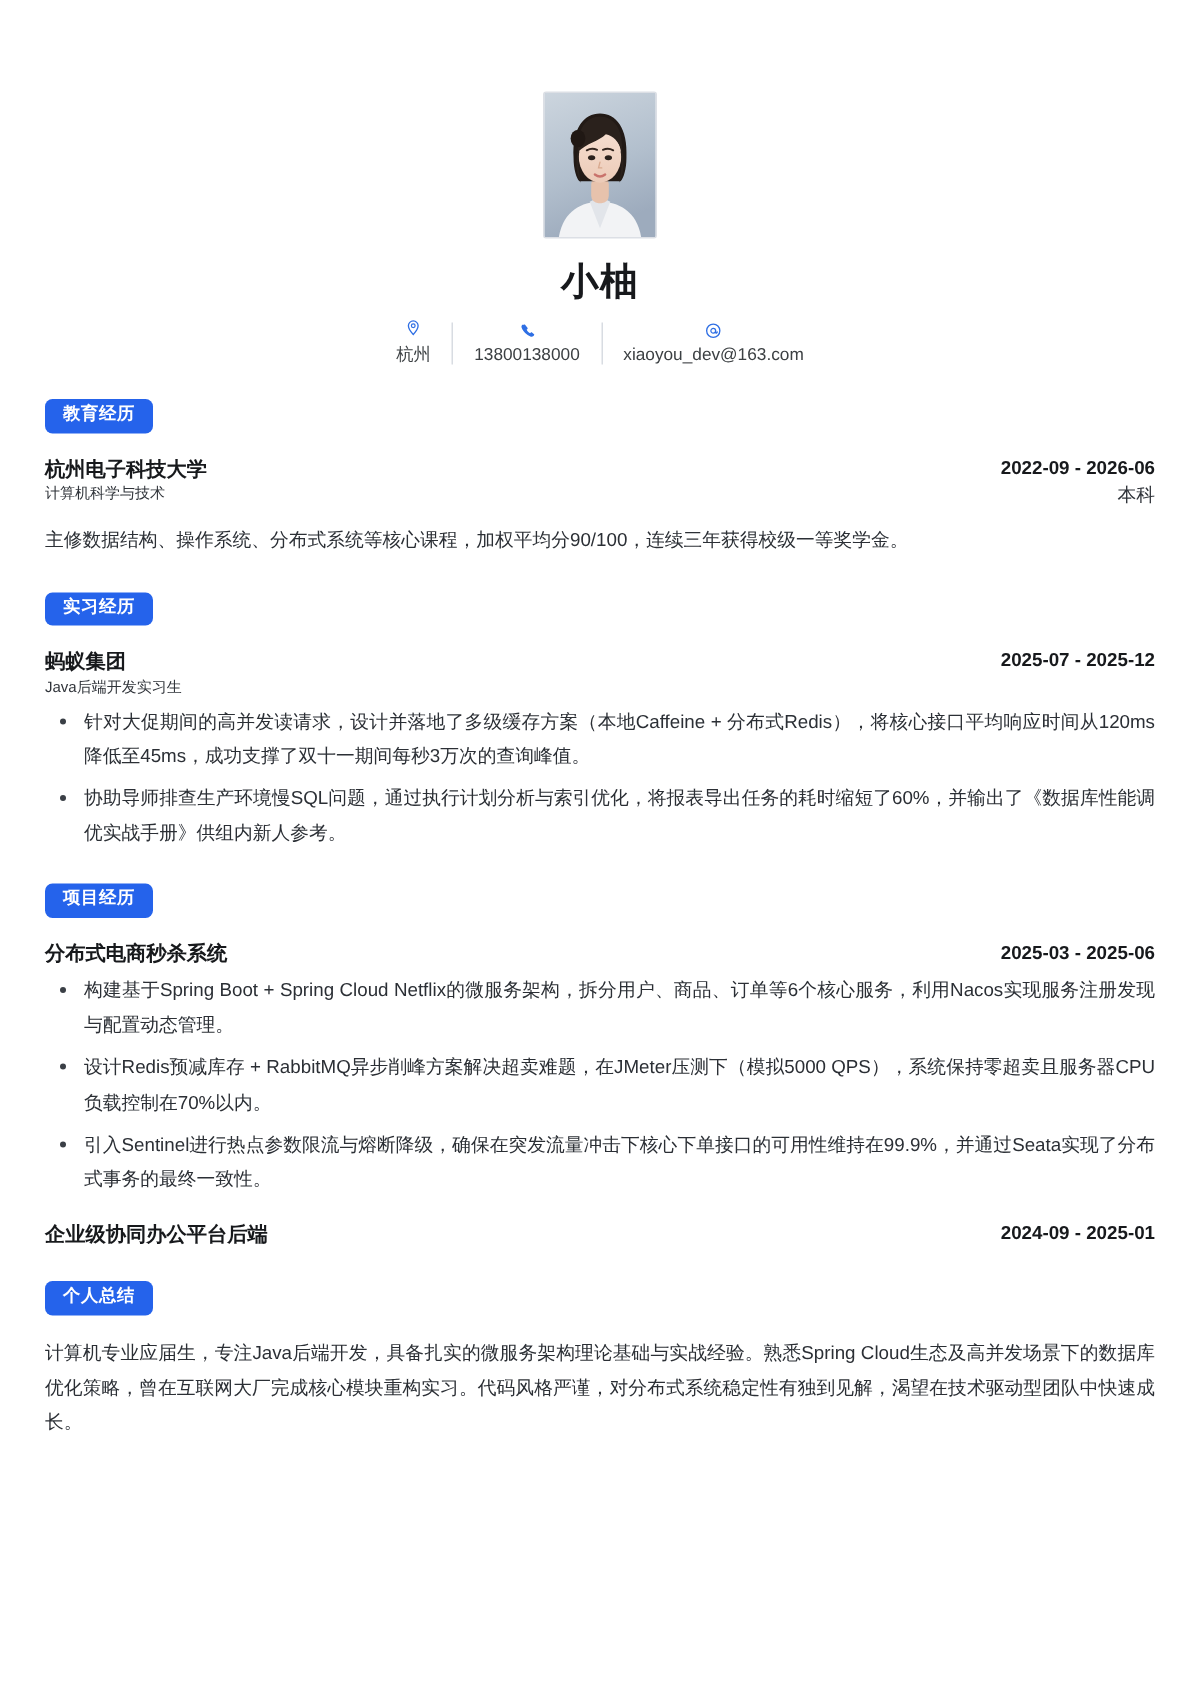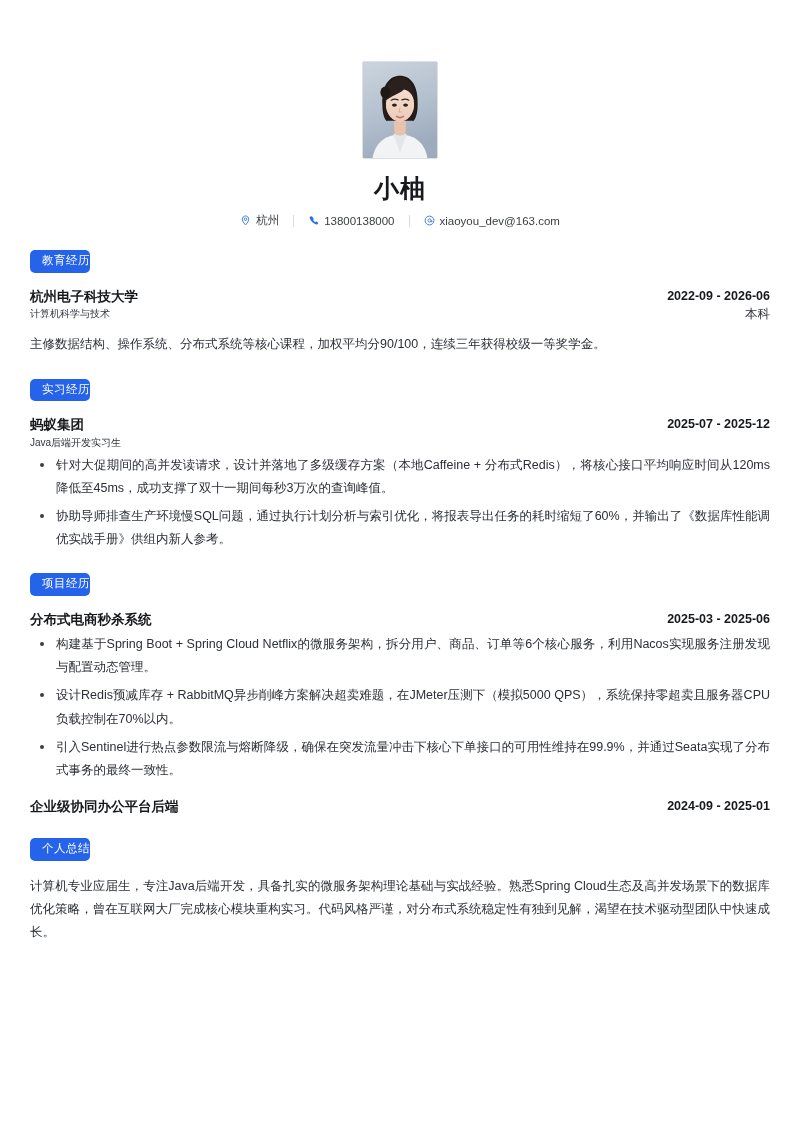--- a/index.html
+++ b/index.html
@@ -52,35 +52,36 @@
     align-items: center;
     gap: 0;
     font-size: 11.5px;
     color: #3c4043;
   }
   .contact {
     display: inline-flex;
     align-items: center;
     gap: 5px;
     padding: 0 14px;
+    flex-direction: column;
   }
   .contact + .contact { border-left: 1px solid #d8dce2; }
   .contact .ic { display:inline-flex; align-items:center; color:#2f6fe4; }
   .contact .ic svg { display:block; }
 
   
   .section { margin-top: 22px; }
   .badge {
     display: inline-block;
     background: #2563eb;
     color: #ffffff;
     font-size: 11.5px;
-    font-weight: 400;
+    font-weight: 700;
     letter-spacing: .5px;
-    padding: 5px 0 6px 12px;
+    padding: 5px 12px 6px 12px;
     border-radius: 5px;
     line-height: 1;
   }
   .section-body { margin-top: 14px; }
 
   .entry + .entry { margin-top: 15px; }
   .entry-head {
     display: flex;
     justify-content: space-between;
     align-items: flex-start;

